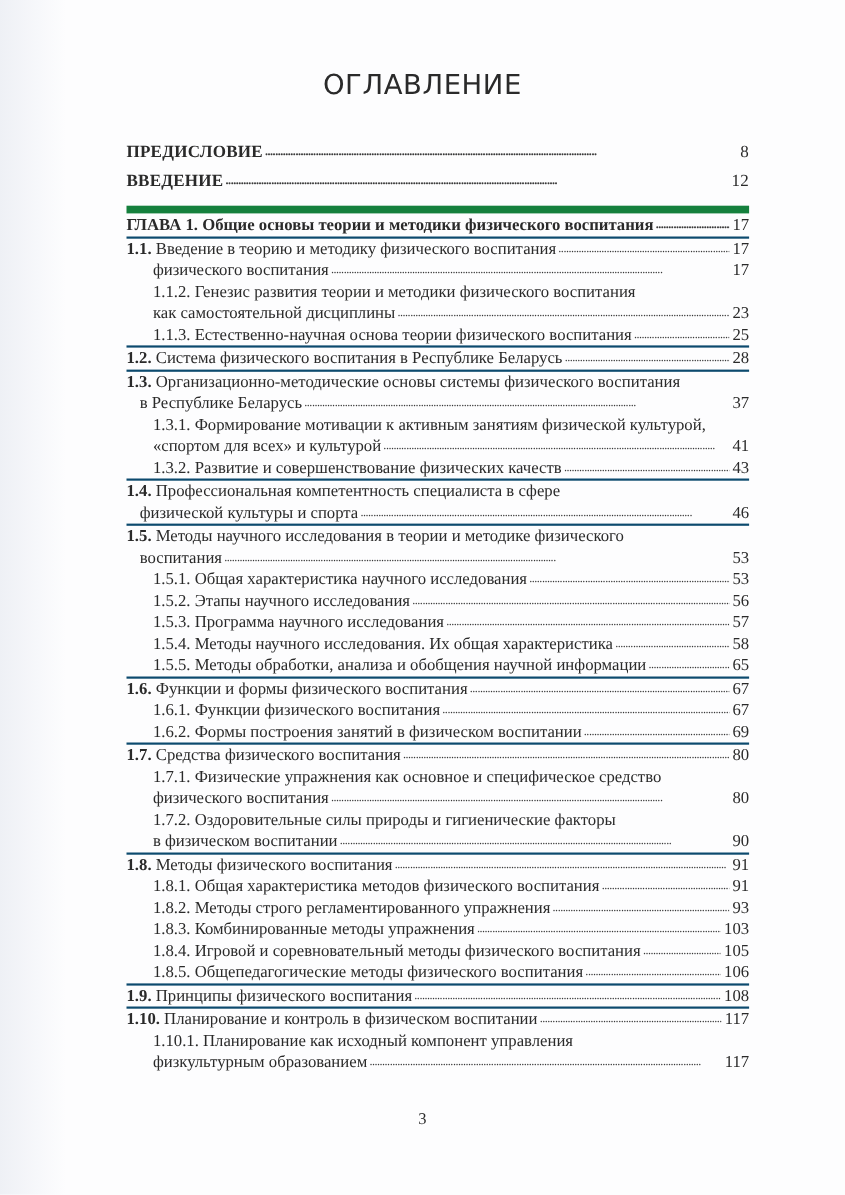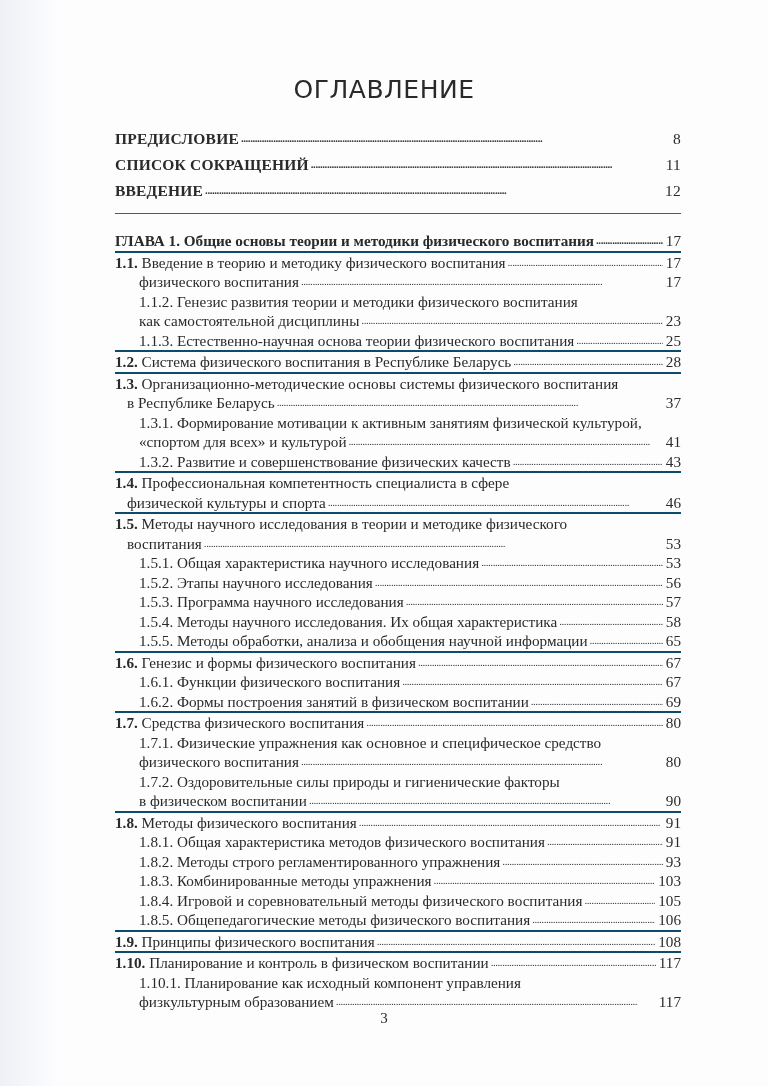--- a/index.html
+++ b/index.html
@@ -17,21 +17,21 @@
     }
     .page-shade {
       position: absolute;
       left: 0; top: 0; bottom: 0;
       width: 60px;
       background: linear-gradient(to right, #eef0f5 0%, #f7f8fb 60%, rgba(253,253,254,0) 100%);
     }
     .title {
       position: absolute;
       left: 0; right: 0;
-      top: 75px;
+      top: 62px;
       text-align: center;
       font-family: "DejaVu Sans", "Liberation Sans", sans-serif;
       font-size: 25px;
       font-weight: normal;
       letter-spacing: 0.5px;
       color: #2a2a2a;
     }
     .toc {
       position: absolute;
       left: 115px;
@@ -46,22 +46,22 @@
     .entry.front {
       font-size: 15.5px;
       font-weight: bold;
       line-height: 21px;
       margin-bottom: 5px;
       letter-spacing: 0.2px;
     }
     .entry.chapter {
       font-weight: bold;
       margin-top: 12px;
-      border-top: 1px solid #15803d;
-      padding-top: 17px;
+      border-top: 7px solid #15803d;
+      padding-top: 1px;
     }
     .entry.sec {
       border-top: 2px solid #0c4a6e;
     }
     .entry.sub {
       padding-left: 24px;
     }
     .row {
       display: flex;
       align-items: center;
@@ -114,27 +114,20 @@
 <div class="toc">
   <div class="entry front">
     <div class="row">
       <span>ПРЕДИСЛОВИЕ</span>
       <span class="leader"></span>
       <span class="page">8</span>
     </div>
   </div>
   <div class="entry front">
     <div class="row">
-      <span>СПИСОК СОКРАЩЕНИЙ</span>
-      <span class="leader"></span>
-      <span class="page">11</span>
-    </div>
-  </div>
-  <div class="entry front">
-    <div class="row">
       <span>ВВЕДЕНИЕ</span>
       <span class="leader"></span>
       <span class="page">12</span>
     </div>
   </div>
 
   <div class="entry chapter">
     <div class="row">
       <span>ГЛАВА 1. Общие основы теории и методики физического воспитания</span>
       <span class="leader"></span>
@@ -211,21 +204,21 @@
       <div class="entry sub">
         <div class="row"><span class="">1.5.3.</span>&nbsp;<span>Программа научного исследования</span><span class="leader"></span><span class="page">57</span></div>
       </div>
       <div class="entry sub">
         <div class="row"><span class="">1.5.4.</span>&nbsp;<span>Методы научного исследования. Их общая характеристика</span><span class="leader"></span><span class="page">58</span></div>
       </div>
       <div class="entry sub">
         <div class="row"><span class="">1.5.5.</span>&nbsp;<span>Методы обработки, анализа и обобщения научной информации</span><span class="leader"></span><span class="page">65</span></div>
       </div>
       <div class="entry sec">
-        <div class="row"><span class="num">1.6.</span>&nbsp;<span>Генезис и формы физического воспитания</span><span class="leader"></span><span class="page">67</span></div>
+        <div class="row"><span class="num">1.6.</span>&nbsp;<span>Функции и формы физического воспитания</span><span class="leader"></span><span class="page">67</span></div>
       </div>
       <div class="entry sub">
         <div class="row"><span class="">1.6.1.</span>&nbsp;<span>Функции физического воспитания</span><span class="leader"></span><span class="page">67</span></div>
       </div>
       <div class="entry sub">
         <div class="row"><span class="">1.6.2.</span>&nbsp;<span>Формы построения занятий в физическом воспитании</span><span class="leader"></span><span class="page">69</span></div>
       </div>
       <div class="entry sec">
         <div class="row"><span class="num">1.7.</span>&nbsp;<span>Средства физического воспитания</span><span class="leader"></span><span class="page">80</span></div>
       </div>

